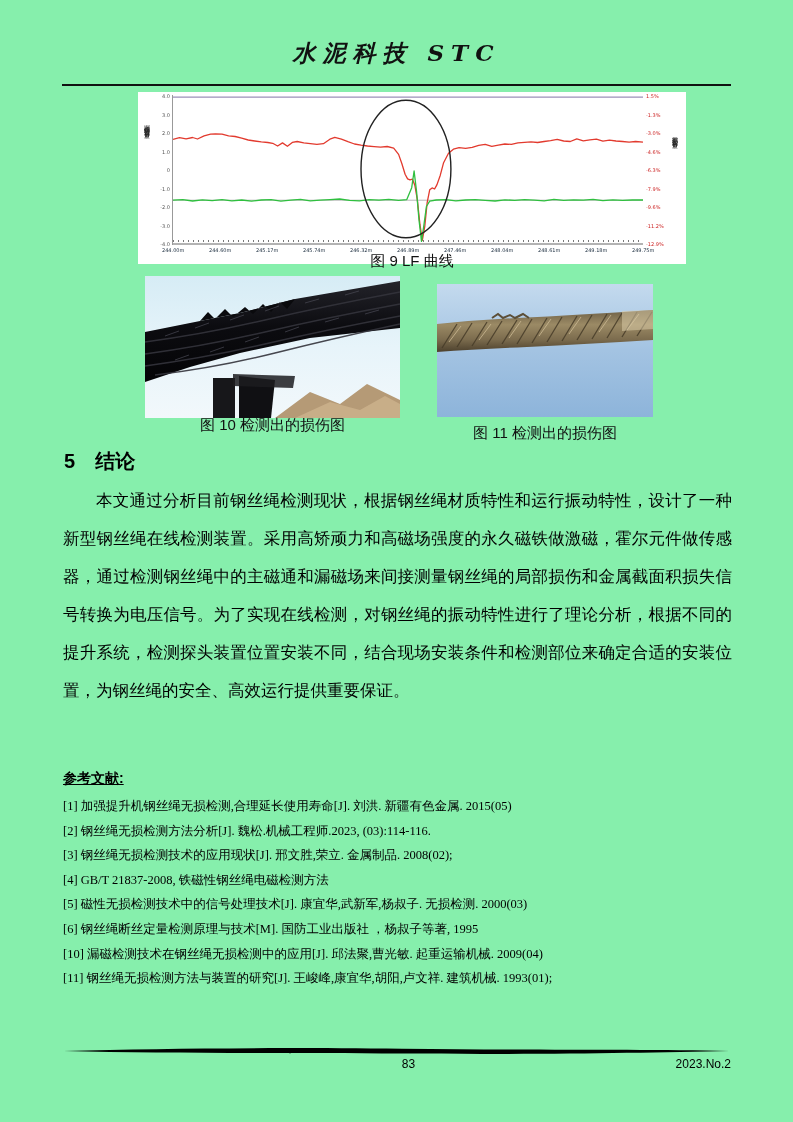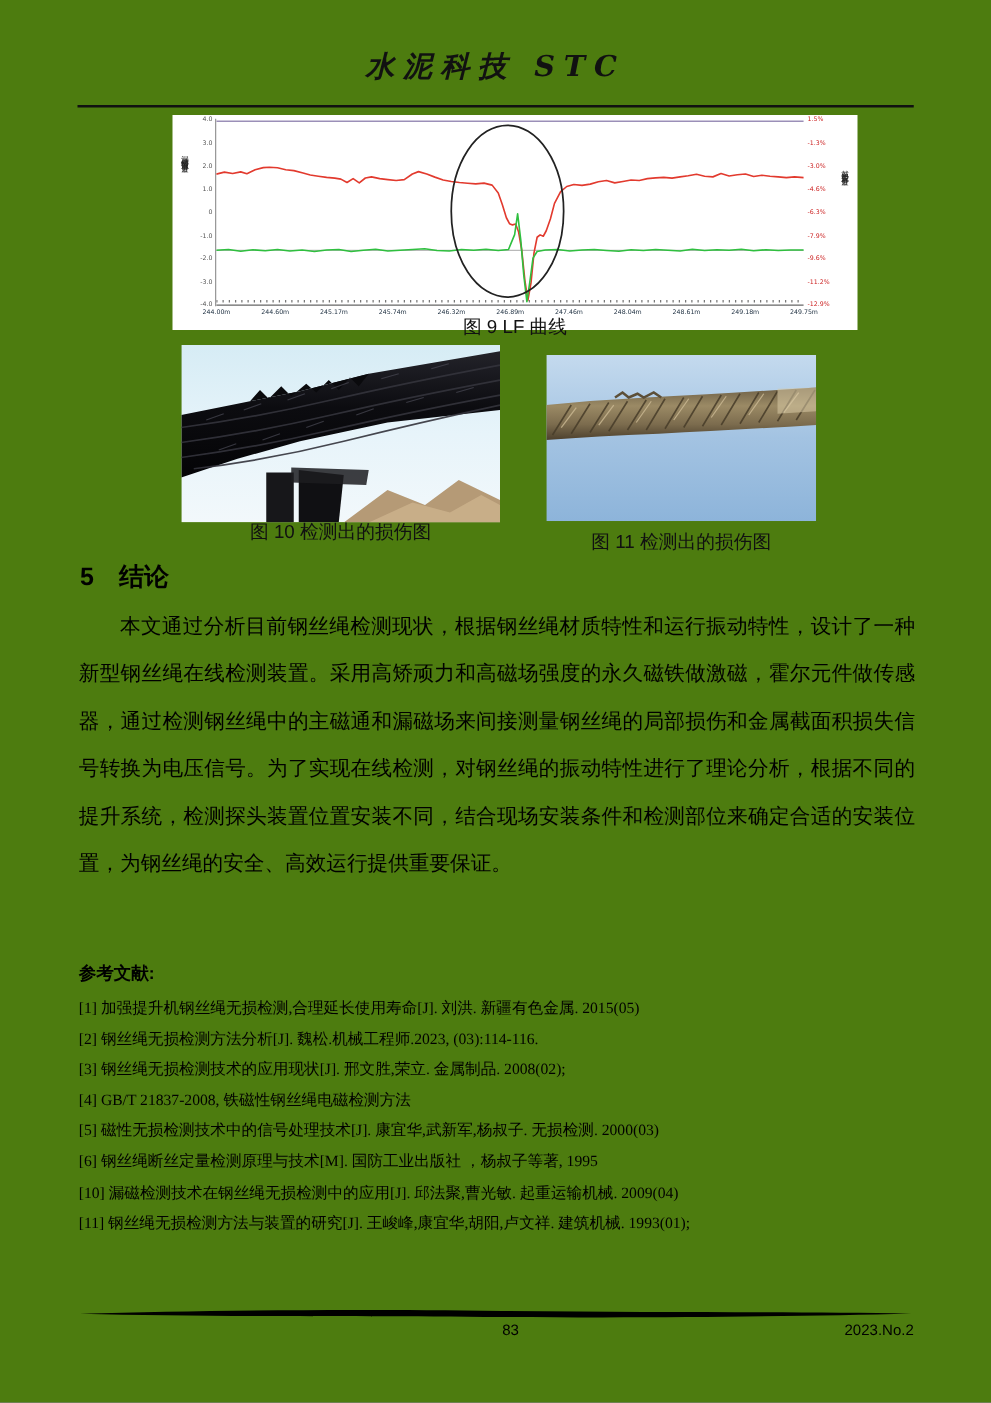--- a/index.html
+++ b/index.html
@@ -1,16 +1,16 @@
 <!DOCTYPE html>
 <html><head>
 <meta charset="utf-8">
 <style>
   html,body{margin:0;padding:0;background:#888;}
-  .page{position:relative;width:793px;height:1122px;background:#4d7c0f;margin:0 auto;
+  .page{position:relative;width:793px;height:1122px;background:#86efac;margin:0 auto;
         font-family:"Liberation Serif","DejaVu Serif",serif;overflow:hidden;}
   
   .hdr-title{position:absolute;top:38px;left:0;width:100%;text-align:center;
              font-size:23px;font-style:italic;font-weight:bold;letter-spacing:7px;color:#111;
              font-family:"DejaVu Serif","Liberation Serif",serif;}
   .hdr-rule{position:absolute;top:84px;left:62px;width:669px;height:2px;background:#111;}
   
   .chart-wrap{position:absolute;top:92px;left:138px;width:548px;height:172px;background:#fff;}
   .axis-label-left{position:absolute;left:2px;top:28px;width:12px;font-size:6px;color:#222;
                    writing-mode:vertical-rl;letter-spacing:1px;line-height:10px;
@@ -36,21 +36,21 @@
   .photo11{top:284px;left:437px;width:216px;height:133px;}
   
   .sec-head{position:absolute;top:448px;left:64px;font-size:20px;font-weight:bold;color:#000;
             font-family:"Liberation Sans","DejaVu Sans",sans-serif;}
   .sec-head .num{margin-right:20px;}
   
   .body-par{position:absolute;top:482px;left:63px;width:669px;font-size:16.5px;line-height:38px;
             text-align:justify;text-indent:33px;color:#000;}
   
   .ref-head{position:absolute;top:770px;left:63px;font-size:14px;font-weight:bold;color:#000;
-            font-family:"Liberation Sans","DejaVu Sans",sans-serif;}
+            font-family:"Liberation Sans","DejaVu Sans",sans-serif;text-decoration:underline;}
   .ref-list{position:absolute;top:794px;left:63px;width:669px;}
   .ref-line{font-size:12.5px;line-height:24.6px;color:#000;white-space:nowrap;overflow:hidden;}
   
   .foot-rule{position:absolute;top:1046px;left:62px;width:669px;height:10px;}
   .foot-page{position:absolute;top:1057px;left:0;width:100%;text-align:center;font-size:12px;color:#000;
              font-family:"Liberation Sans",sans-serif;padding-left:12px;}
   .foot-issue{position:absolute;top:1057px;right:62px;font-size:12px;color:#000;
              font-family:"Liberation Sans",sans-serif;}
 </style>
 </head>

